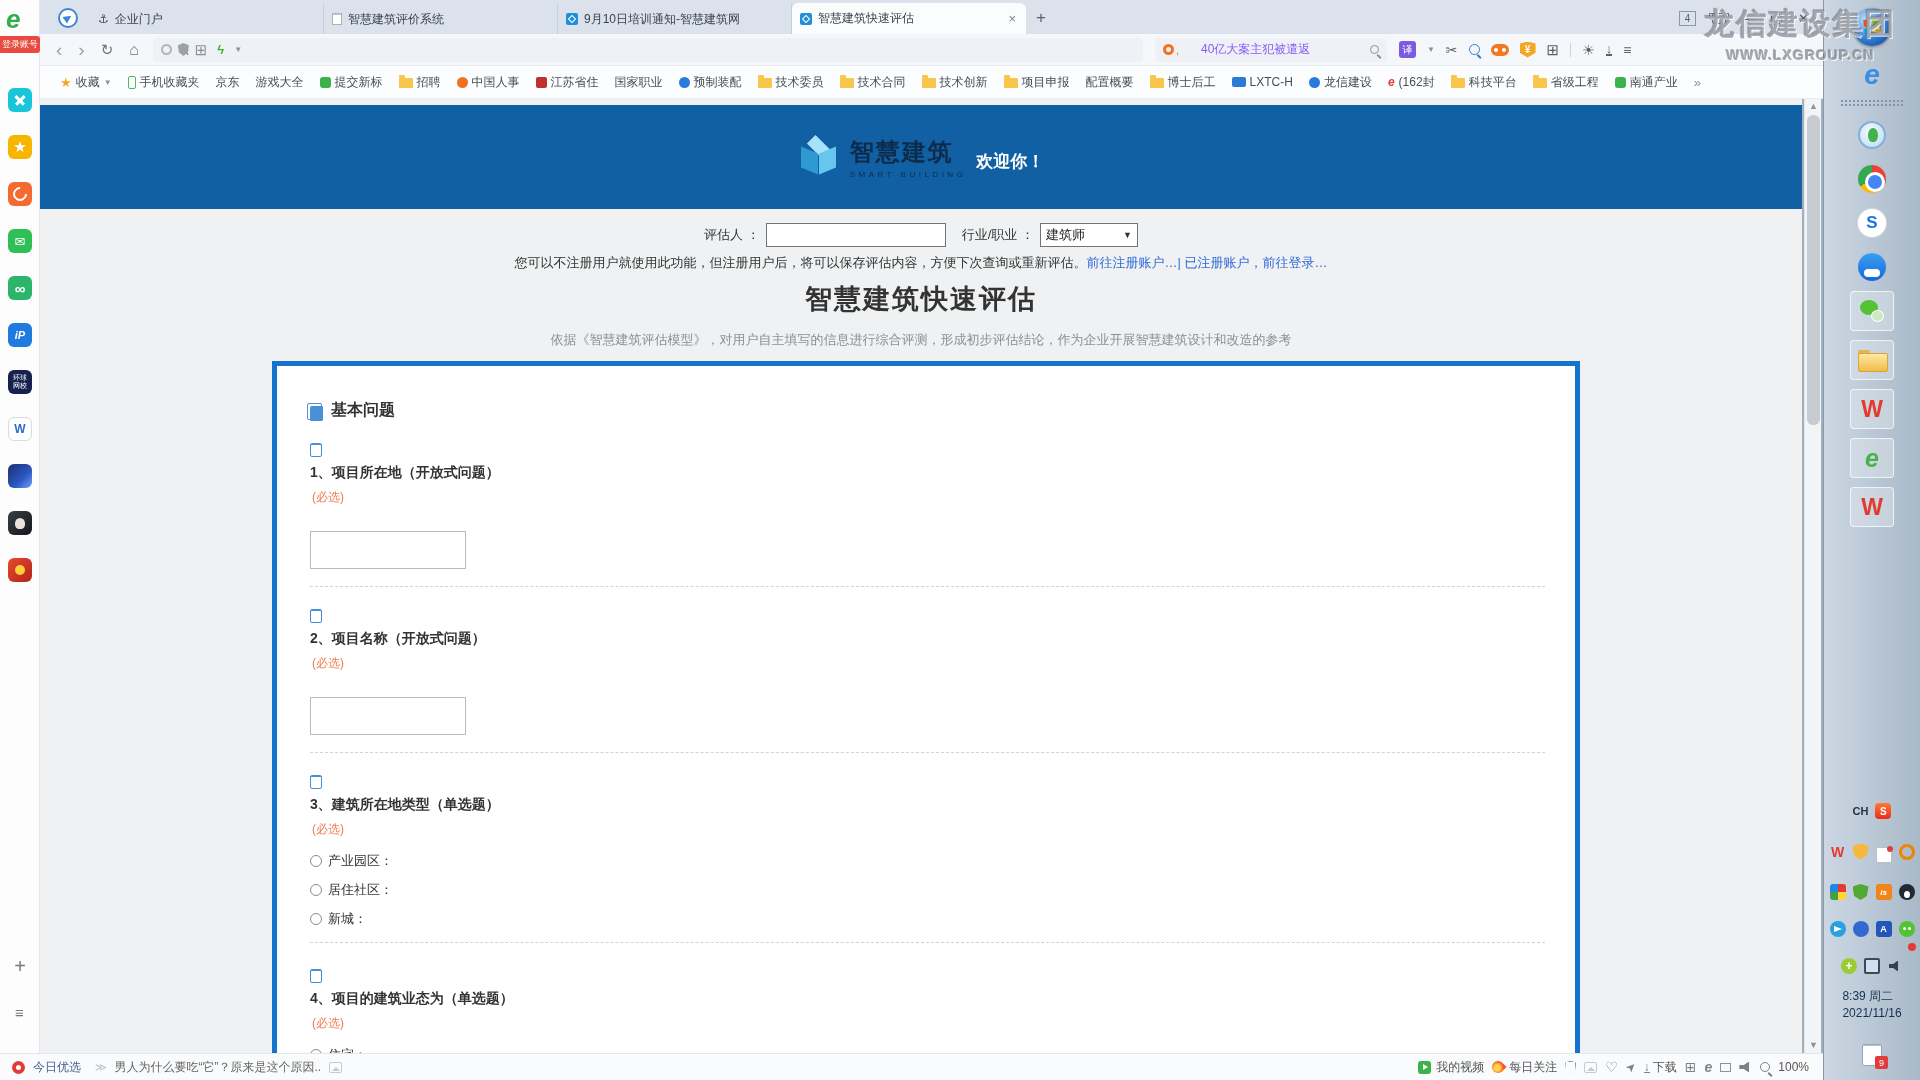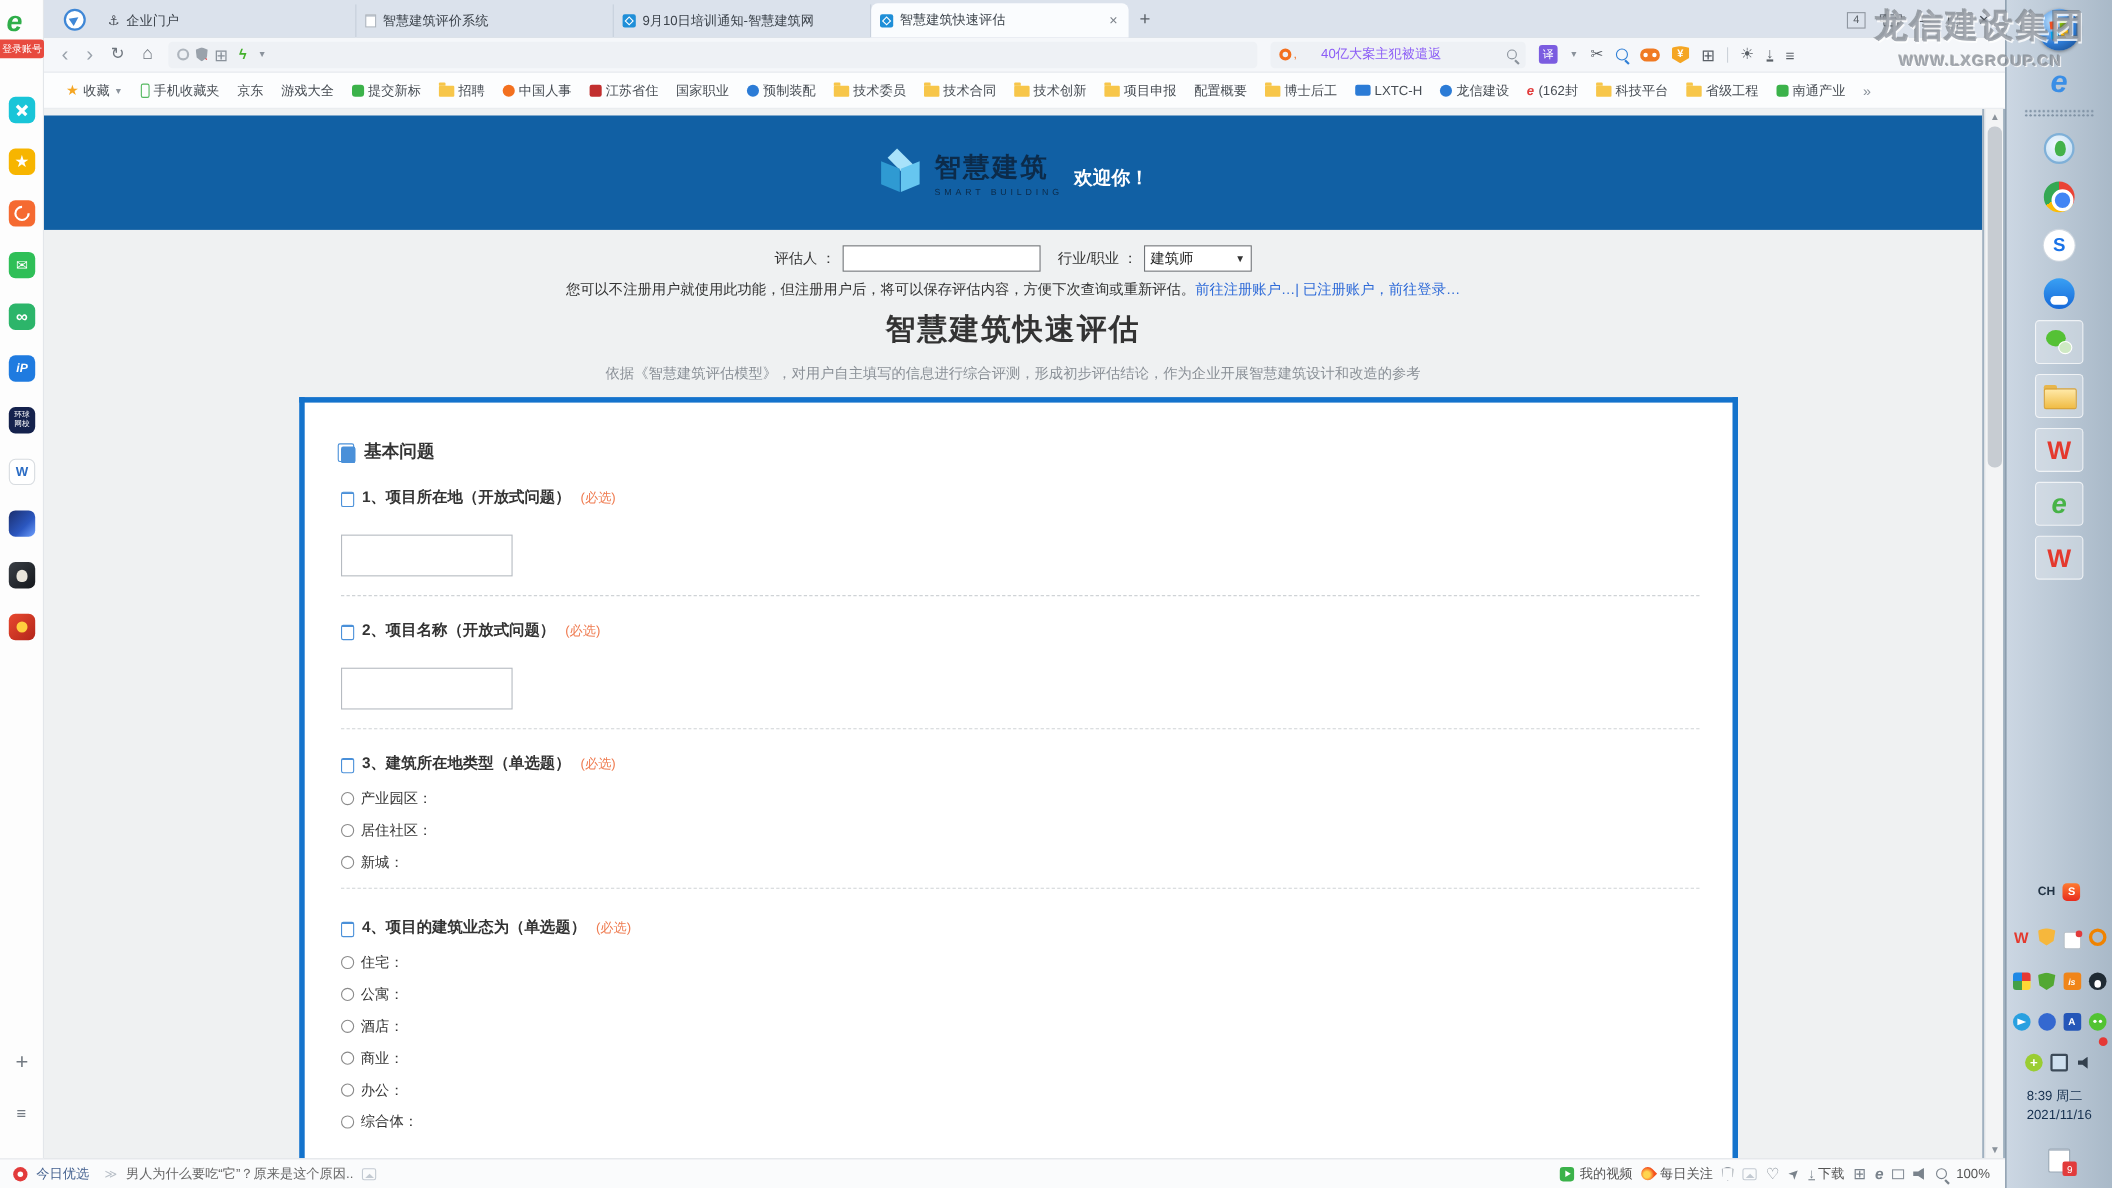--- a/index.html
+++ b/index.html
@@ -165,22 +165,22 @@
     letter-spacing:2px; }
   .pagesub { text-align:center; margin-top:14px; font-size:13px; color:#8a9097; }
   .panel { margin:12px 0 0 232px; width:1308px; height:720px; background:#fff;
     border:5px solid #1473cc; border-bottom:none; padding-left:33px; }
   .secthead { margin-top:34px; display:flex; align-items:flex-end; gap:8px; font-size:16px;
     font-weight:bold; color:#333; }
   .sicon { width:13px; height:15px; background:#4a90d9; border-radius:2px; position:relative; }
   .sicon::before { content:""; position:absolute; left:-3px; top:-3px; width:13px; height:15px;
     border:1px solid #4a90d9; border-radius:2px; background:#fff; }
   .sicon::after { content:""; position:absolute; inset:0; background:#4a90d9; border-radius:2px; }
-  .qlabel { margin-top:22px; display:flex; align-items:flex-end; gap:7px; font-size:14px;
-    font-weight:bold; color:#333; }
+  .qlabel { margin-top:22px; display:flex; align-items:flex-start; gap:7px; font-size:14px;
+    font-weight:bold; color:#333;flex-direction:column; }
   .qicon { width:12px; height:14px; background:#fff; border:1px solid #4a90d9; border-radius:2px;
     box-shadow:inset 0 3px 0 -2px #4a90d9, inset 0 6px 0 -5px #4a90d9, inset 0 9px 0 -8px #4a90d9; flex:none; }
   .required { color:#ef7b50; font-size:12px; font-weight:normal; margin-left:2px; }
   .qinput { margin-top:25px; display:block; width:156px; height:38px; border:1px solid #b6bbc1;
     background:#fff; }
   .dash { border:none; border-top:1px dashed #cfd3d6; margin:17px 30px 0 0; }
   .opt { margin-top:17px; display:flex; align-items:center; gap:6px; font-size:13px; color:#333;
     height:12px; }
   .opt:first-of-type { margin-top:20px; }
   .radio { width:12px; height:12px; border:1px solid #8a8a8a; border-radius:50%; background:#fff; flex:none; }

